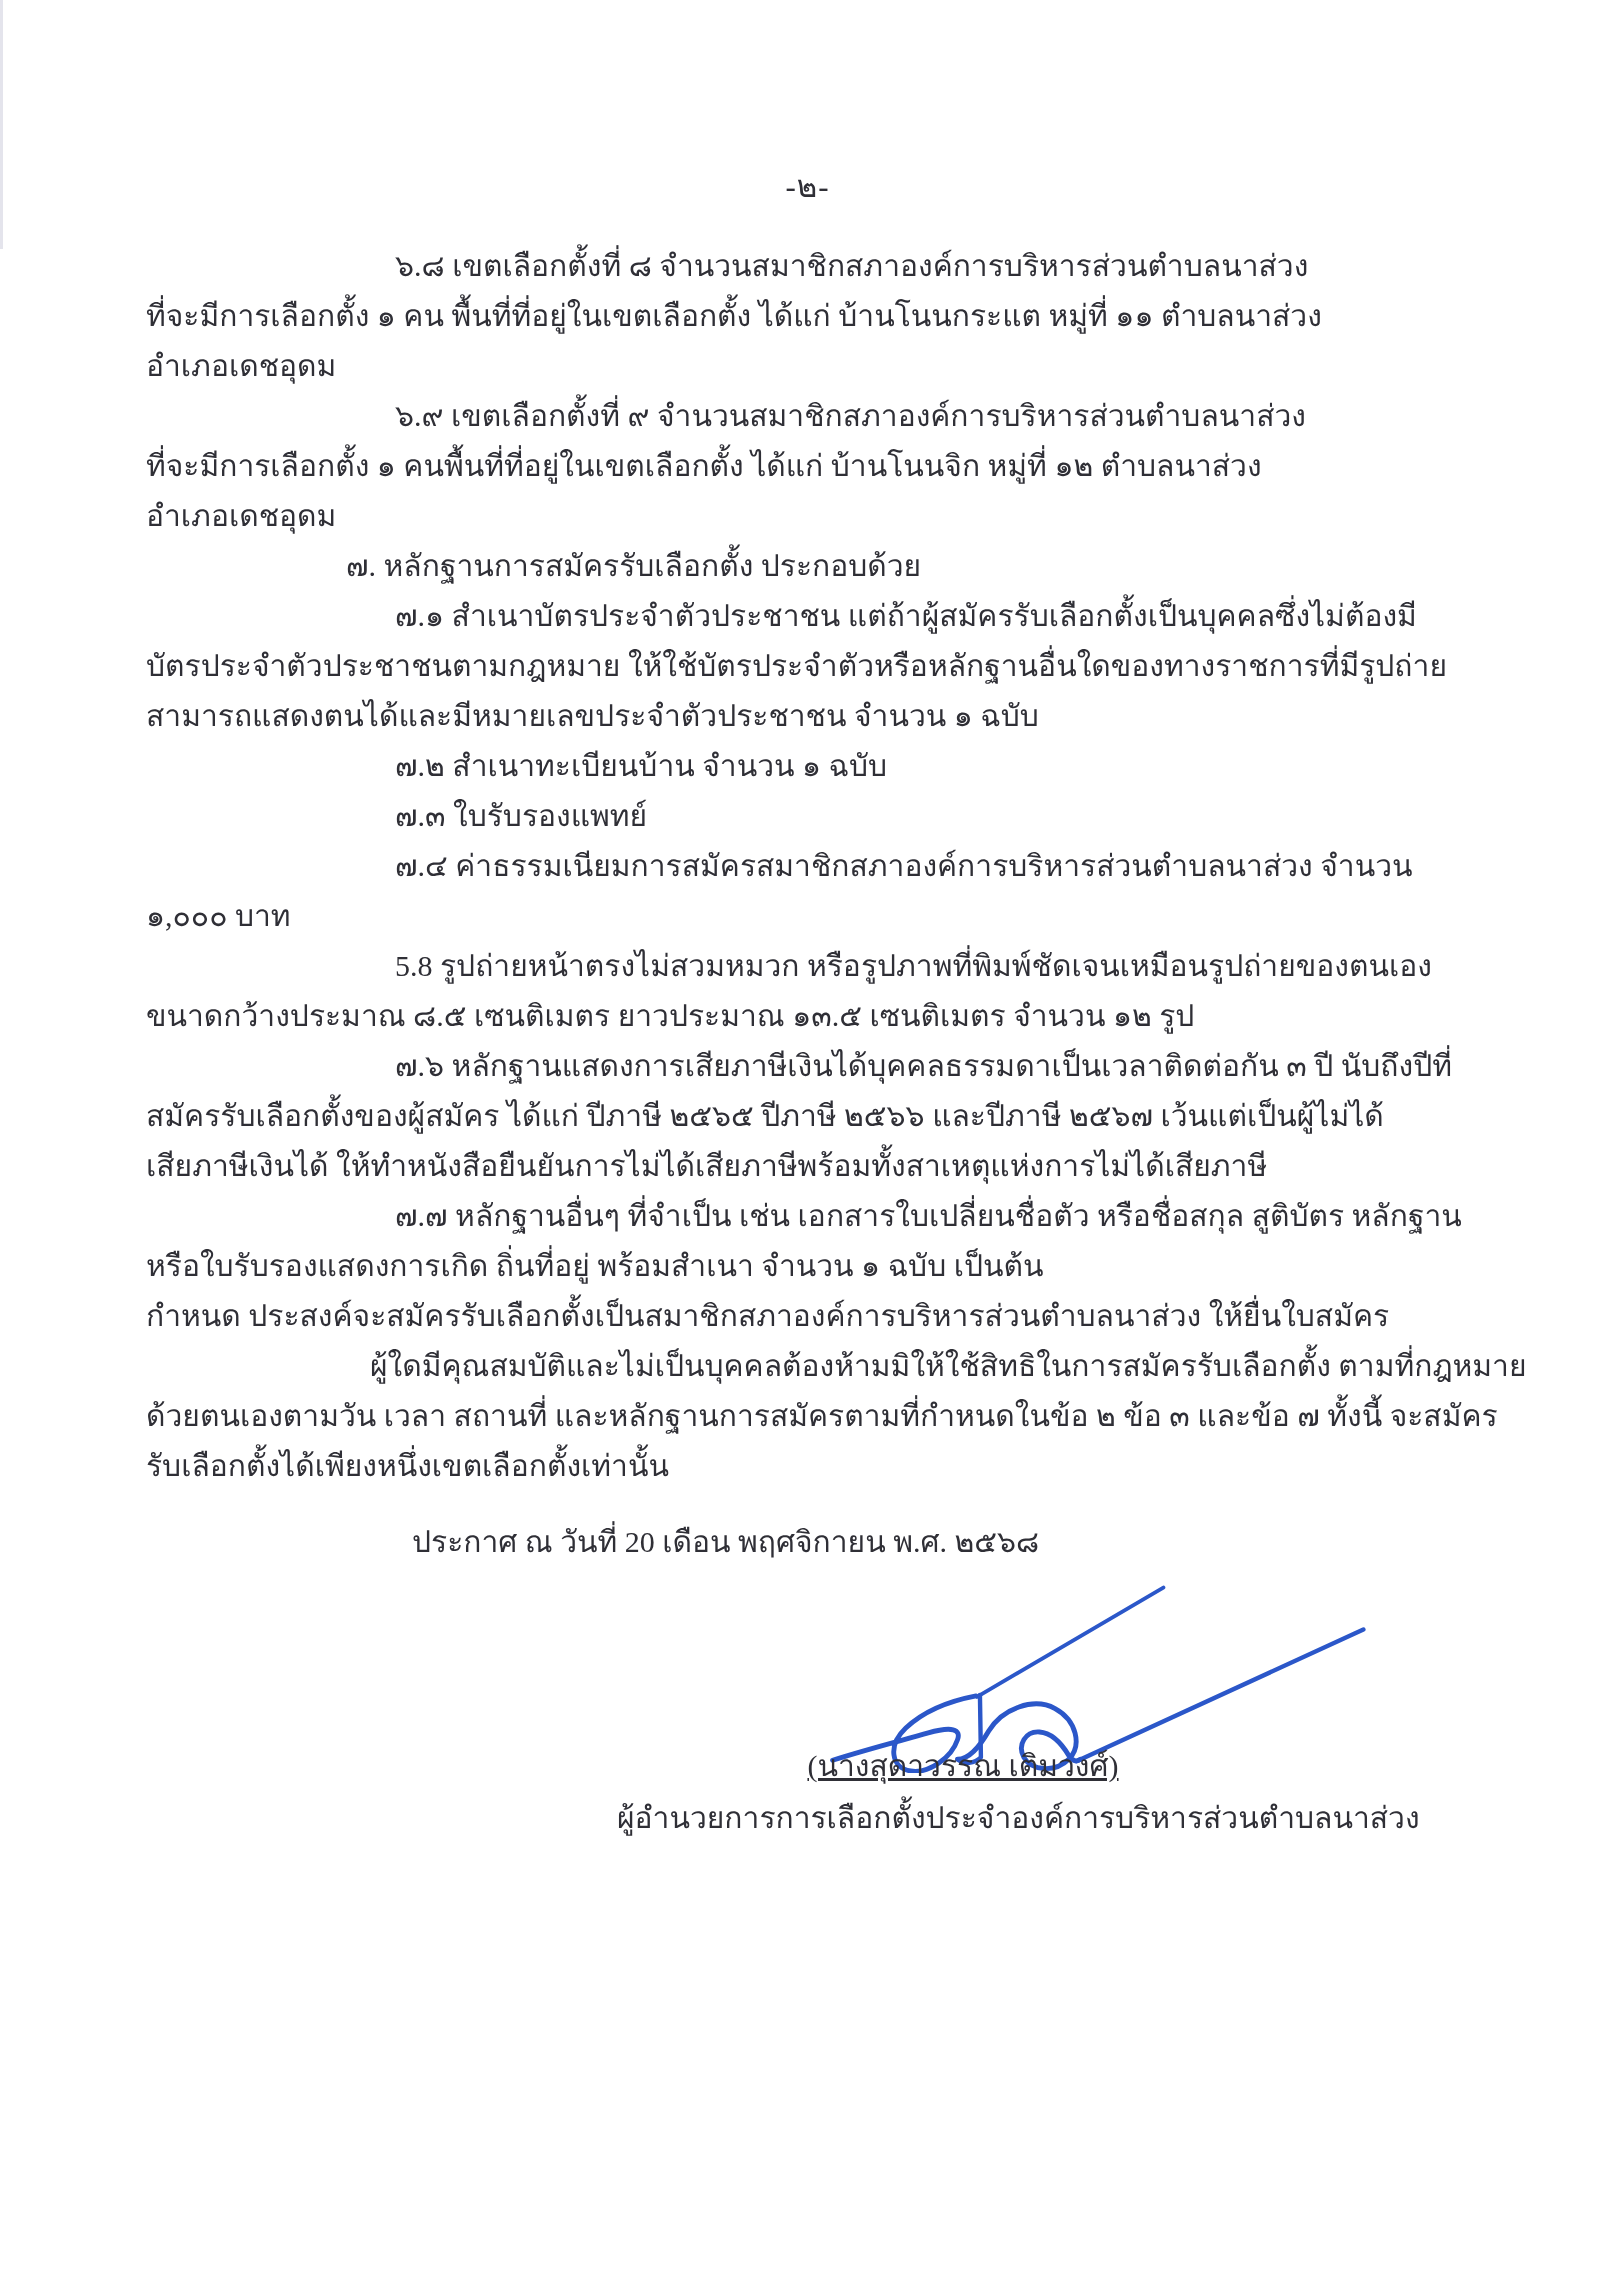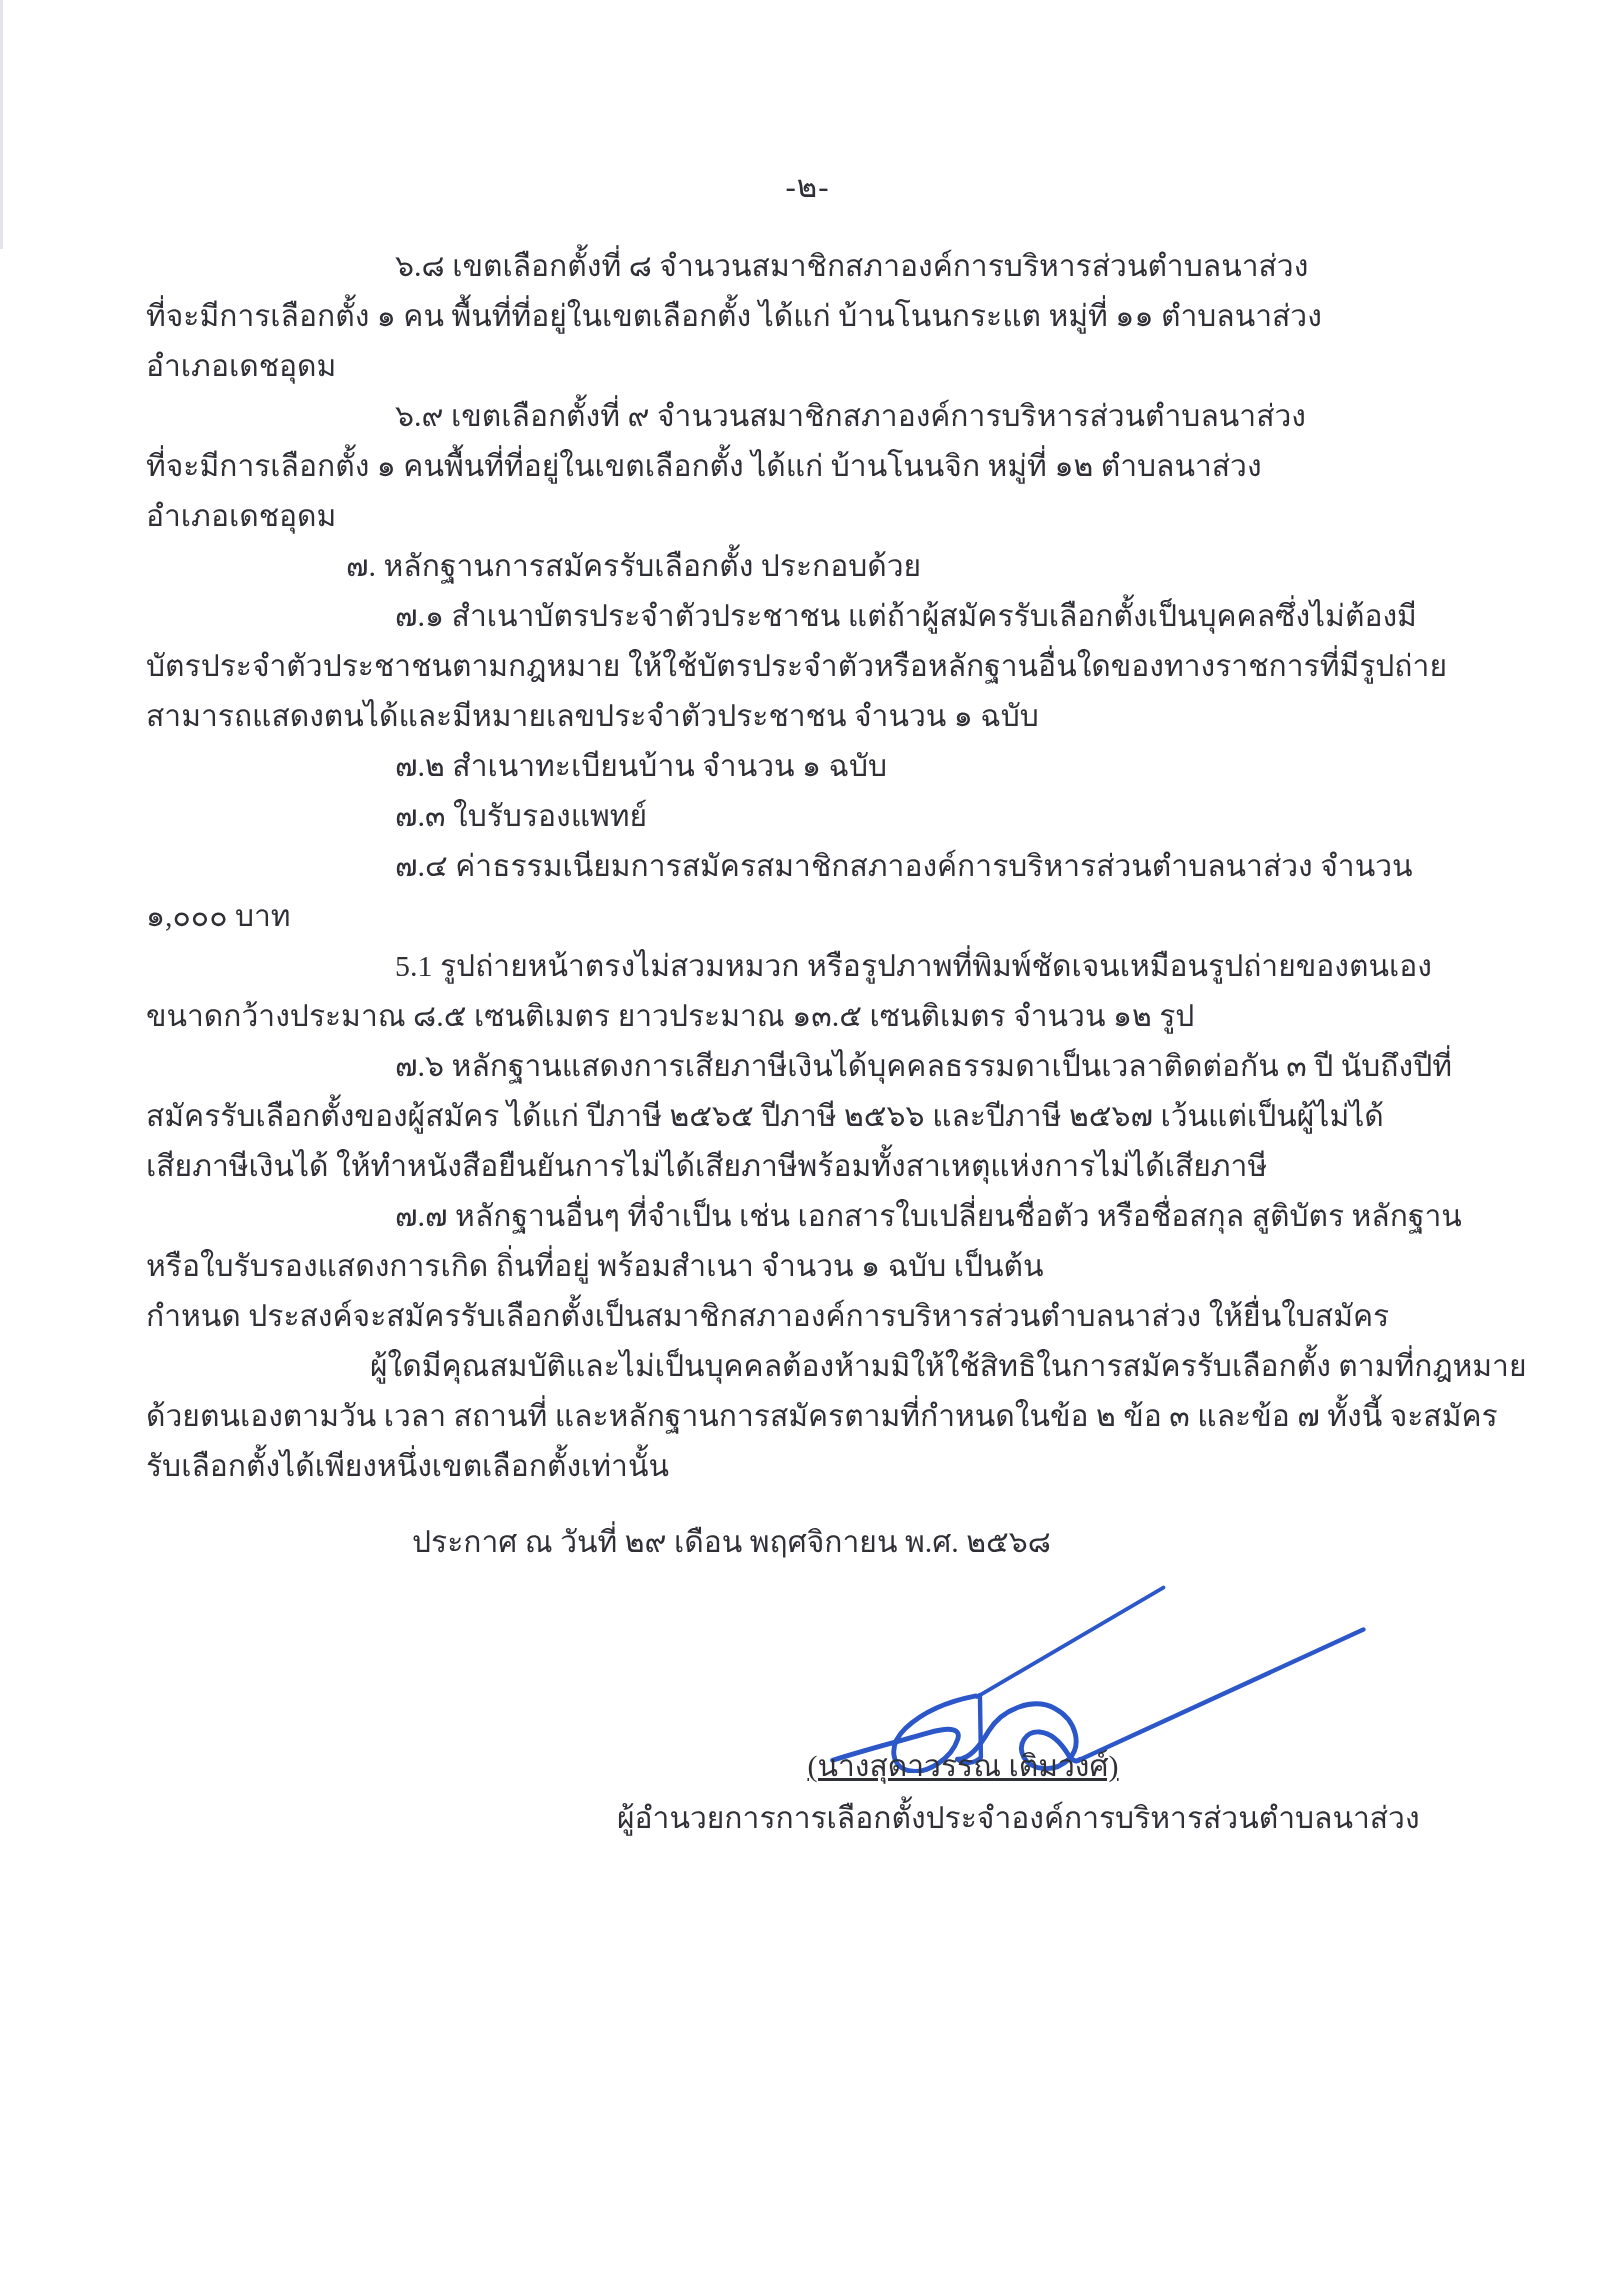--- a/index.html
+++ b/index.html
@@ -90,32 +90,32 @@
     <div class="line">ที่จะมีการเลือกตั้ง ๑ คนพื้นที่ที่อยู่ในเขตเลือกตั้ง ได้แก่ บ้านโนนจิก หมู่ที่ ๑๒ ตำบลนาส่วง</div>
     <div class="line">อำเภอเดชอุดม</div>
     <div class="line indent-b">๗.  หลักฐานการสมัครรับเลือกตั้ง ประกอบด้วย</div>
     <div class="line indent-a">๗.๑  สำเนาบัตรประจำตัวประชาชน แต่ถ้าผู้สมัครรับเลือกตั้งเป็นบุคคลซึ่งไม่ต้องมี</div>
     <div class="line">บัตรประจำตัวประชาชนตามกฎหมาย ให้ใช้บัตรประจำตัวหรือหลักฐานอื่นใดของทางราชการที่มีรูปถ่าย</div>
     <div class="line">สามารถแสดงตนได้และมีหมายเลขประจำตัวประชาชน จำนวน ๑ ฉบับ</div>
     <div class="line indent-a">๗.๒  สำเนาทะเบียนบ้าน จำนวน ๑ ฉบับ</div>
     <div class="line indent-a">๗.๓  ใบรับรองแพทย์</div>
     <div class="line indent-a">๗.๔  ค่าธรรมเนียมการสมัครสมาชิกสภาองค์การบริหารส่วนตำบลนาส่วง  จำนวน</div>
     <div class="line">๑,๐๐๐ บาท</div>
-    <div class="line indent-a">5.1  รูปถ่ายหน้าตรงไม่สวมหมวก หรือรูปภาพที่พิมพ์ชัดเจนเหมือนรูปถ่ายของตนเอง</div>
+    <div class="line indent-a">5.8  รูปถ่ายหน้าตรงไม่สวมหมวก หรือรูปภาพที่พิมพ์ชัดเจนเหมือนรูปถ่ายของตนเอง</div>
     <div class="line">ขนาดกว้างประมาณ ๘.๕ เซนติเมตร ยาวประมาณ ๑๓.๕ เซนติเมตร จำนวน ๑๒ รูป</div>
     <div class="line indent-a">๗.๖  หลักฐานแสดงการเสียภาษีเงินได้บุคคลธรรมดาเป็นเวลาติดต่อกัน ๓ ปี นับถึงปีที่</div>
     <div class="line">สมัครรับเลือกตั้งของผู้สมัคร ได้แก่ ปีภาษี ๒๕๖๕  ปีภาษี  ๒๕๖๖ และปีภาษี ๒๕๖๗ เว้นแต่เป็นผู้ไม่ได้</div>
     <div class="line">เสียภาษีเงินได้  ให้ทำหนังสือยืนยันการไม่ได้เสียภาษีพร้อมทั้งสาเหตุแห่งการไม่ได้เสียภาษี</div>
     <div class="line indent-a">๗.๗  หลักฐานอื่นๆ ที่จำเป็น เช่น เอกสารใบเปลี่ยนชื่อตัว หรือชื่อสกุล สูติบัตร หลักฐาน</div>
     <div class="line">หรือใบรับรองแสดงการเกิด ถิ่นที่อยู่ พร้อมสำเนา จำนวน ๑ ฉบับ เป็นต้น</div>
     <div class="line">กำหนด ประสงค์จะสมัครรับเลือกตั้งเป็นสมาชิกสภาองค์การบริหารส่วนตำบลนาส่วง ให้ยื่นใบสมัคร</div>
     <div class="line indent-c">ผู้ใดมีคุณสมบัติและไม่เป็นบุคคลต้องห้ามมิให้ใช้สิทธิในการสมัครรับเลือกตั้ง ตามที่กฎหมาย</div>
     <div class="line">ด้วยตนเองตามวัน เวลา สถานที่ และหลักฐานการสมัครตามที่กำหนดในข้อ ๒ ข้อ ๓ และข้อ ๗ ทั้งนี้ จะสมัคร</div>
     <div class="line">รับเลือกตั้งได้เพียงหนึ่งเขตเลือกตั้งเท่านั้น</div>
-    <div class="date-line">ประกาศ  ณ  วันที่ ๒๙  เดือน พฤศจิกายน  พ.ศ. ๒๕๖๘</div>
+    <div class="date-line">ประกาศ  ณ  วันที่ 20  เดือน พฤศจิกายน  พ.ศ. ๒๕๖๘</div>
   </div>
 
   <svg class="signature-svg" viewBox="838 1608 576 210" xmlns="http://www.w3.org/2000/svg" fill="none" stroke-linecap="round" stroke-linejoin="round">
 
     <path stroke-width="5" d="M 854 1805 C 895 1792 928 1784 952 1777 C 976 1770 986 1773 982 1784 C 976 1802 953 1819 934 1816 C 914 1813 910 1790 929 1772 C 948 1754 975 1744 1001 1739" stroke="#2b57c9"></path>
 
     <path stroke-width="4" d="M 1002 1740 L 1193 1628" stroke="#2b57c9"></path>
     <path stroke-width="4.5" d="M 1005 1738 L 1006 1802 C 1000 1808 988 1810 982 1804" stroke="#2b57c9"></path>
 
     <path stroke-width="5" d="M 982 1804 C 994 1804 1004 1792 1014 1775 C 1028 1752 1060 1740 1082 1752 C 1104 1764 1110 1790 1096 1804 C 1082 1818 1058 1816 1050 1802 C 1043 1789 1052 1775 1066 1776 C 1080 1777 1090 1790 1096 1800 C 1100 1806 1104 1807 1108 1804" stroke="#2b57c9"></path>

